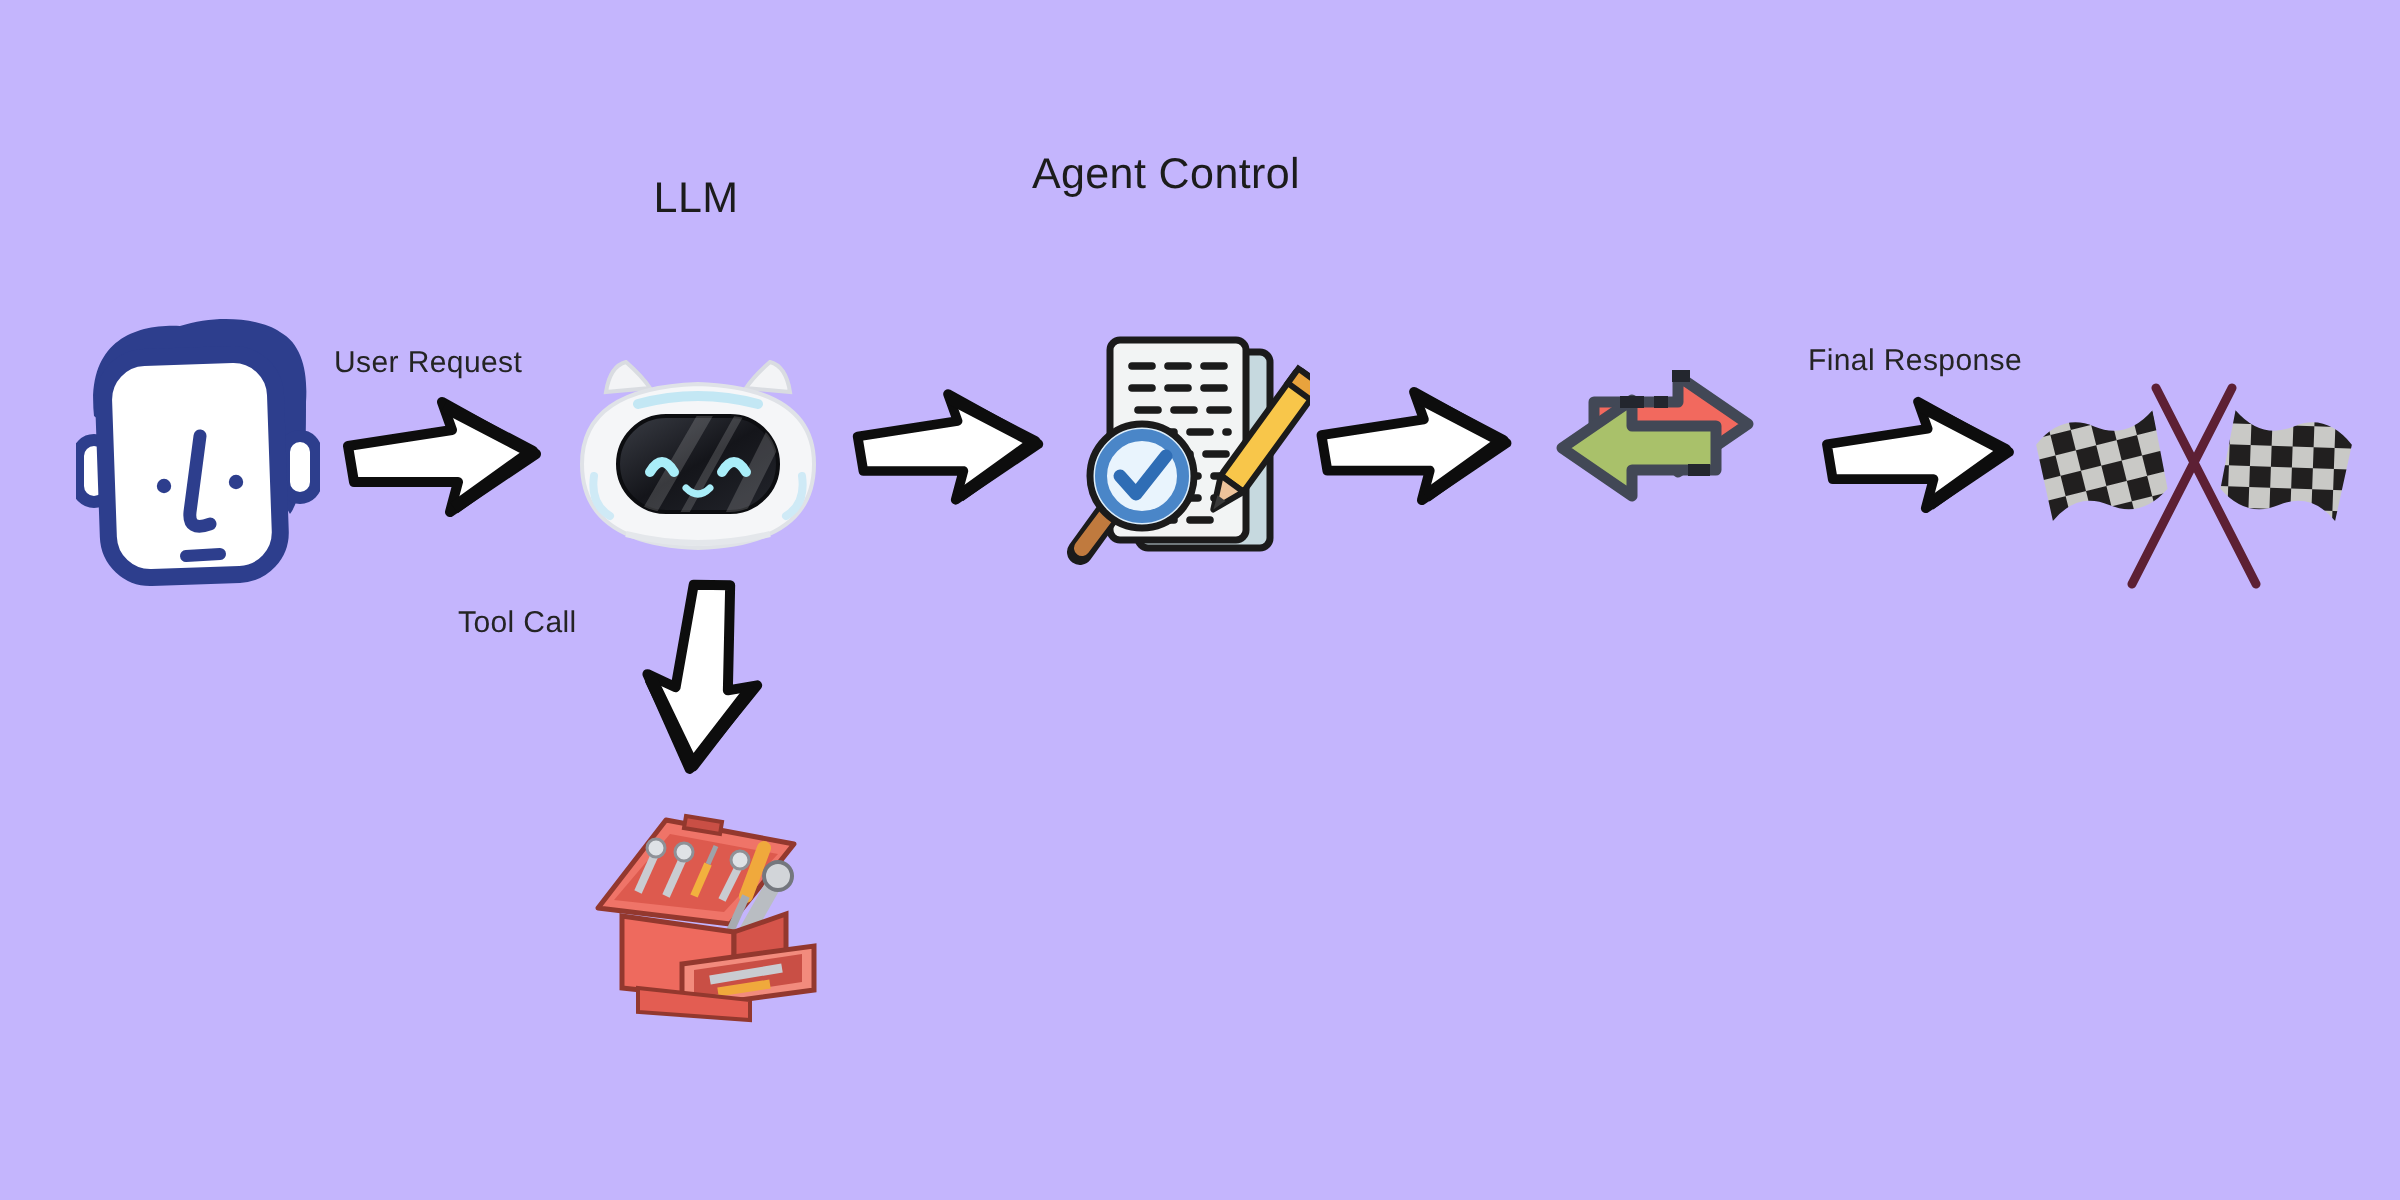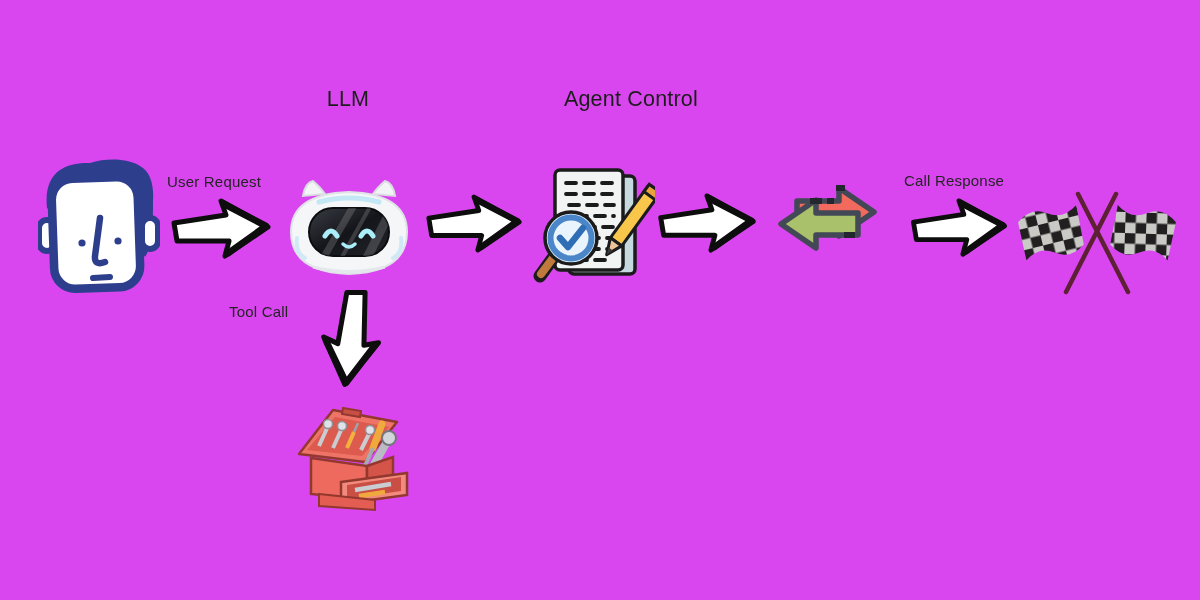--- a/index.html
+++ b/index.html
@@ -1,17 +1,17 @@
 <!DOCTYPE html>
 <html><head>
 <meta charset="utf-8">
 <style>
   html,body{margin:0;padding:0;background:#fff;}
   #stage{
-    position:relative;width:1200px;height:600px;background:#d946ef;
+    position:relative;width:1200px;height:600px;background:#c4b5fd;
     overflow:hidden;font-family:"Liberation Sans",sans-serif;color:#1e1e1e;
   }
   .abs{position:absolute;}
   .title{
     font-size:21.5px;line-height:31px;text-align:center;
     color:#1c1c1c;letter-spacing:.2px;white-space:nowrap;
   }
   .edge-label{
     font-size:15px;color:#242424;white-space:nowrap;letter-spacing:.2px;
   }
@@ -19,27 +19,27 @@
 </style>
 </head>
 <body>
 
 <div id="stage">
 
   <div class="abs title" style="left:228px;top:84px;width:240px;">
     <div>LLM</div>
   </div>
 
-  <div class="abs title" style="left:468px;top:84px;width:230px;text-align:right;">
+  <div class="abs title" style="left:468px;top:72px;width:230px;">
     <div>Agent Control</div>
   </div>
 
 
   <div class="abs edge-label" style="left:167px;top:173px;">User Request</div>
-  <div class="abs edge-label" style="left:904px;top:172px;">Call Response</div>
+  <div class="abs edge-label" style="left:904px;top:172px;">Final Response</div>
   <div class="abs edge-label" style="left:229px;top:303px;">Tool Call</div>
 
   <div class="abs" style="left:38px;top:156px;width:122px;height:138px;">
     <svg width="122" height="138" viewBox="0 0 122 138">
       <path d="M9,52 C5,14 30,6 52,7 C70,1 92,3 102,10 C113,16 116,30 115,45 C115,65 115,90 107,101 C102,93 99,80 98,60 C98,46 99,38 97,36 C70,26 38,30 22,40 C18,44 14,48 13,55 Z" fill="#2d3e8d"></path>
       <rect x="1" y="64" width="16" height="31" rx="8" fill="#fff" stroke="#2d3e8d" stroke-width="6"></rect>
       <rect x="104" y="62" width="16" height="31" rx="8" fill="#fff" stroke="#2d3e8d" stroke-width="6"></rect>
       <g transform="rotate(-2 58 78)">
         <rect x="15" y="22" width="86" height="110" rx="21" fill="#fff" stroke="#2d3e8d" stroke-width="8.5"></rect>
       </g>

